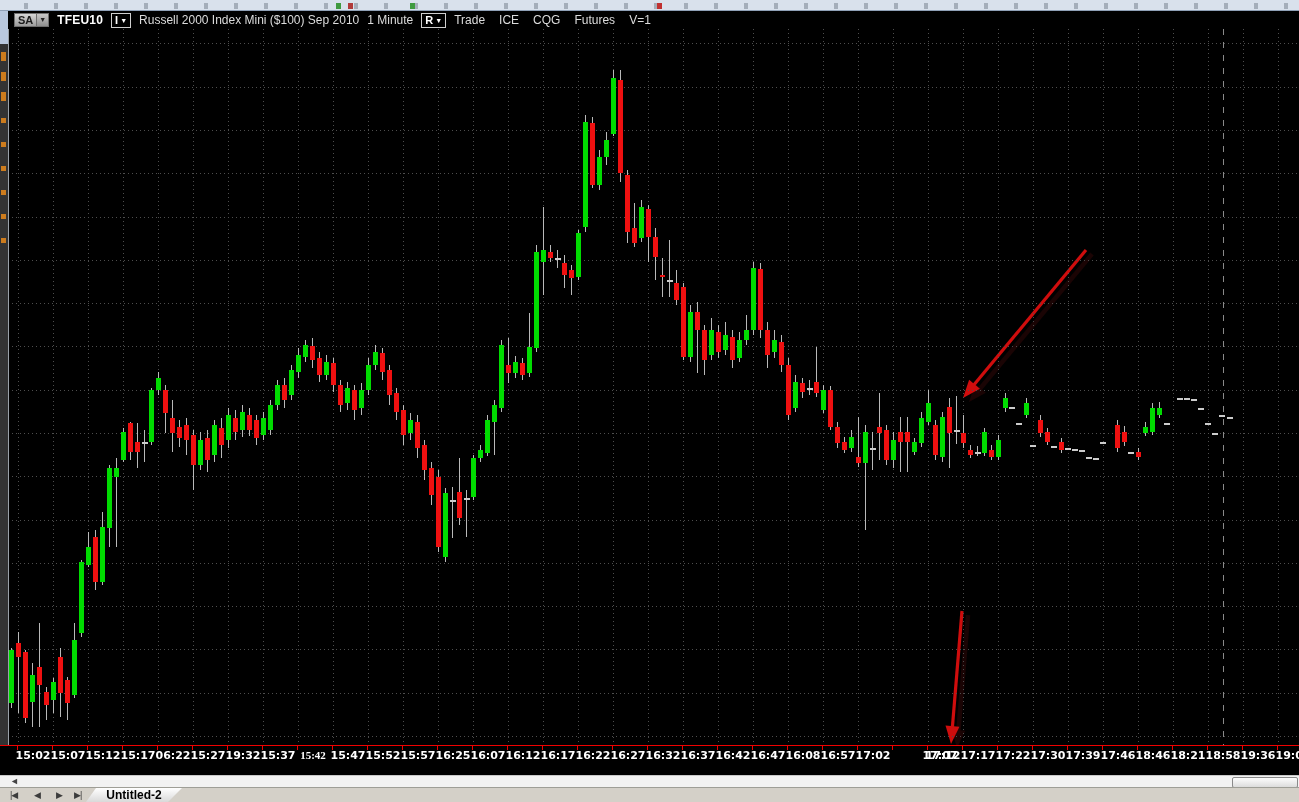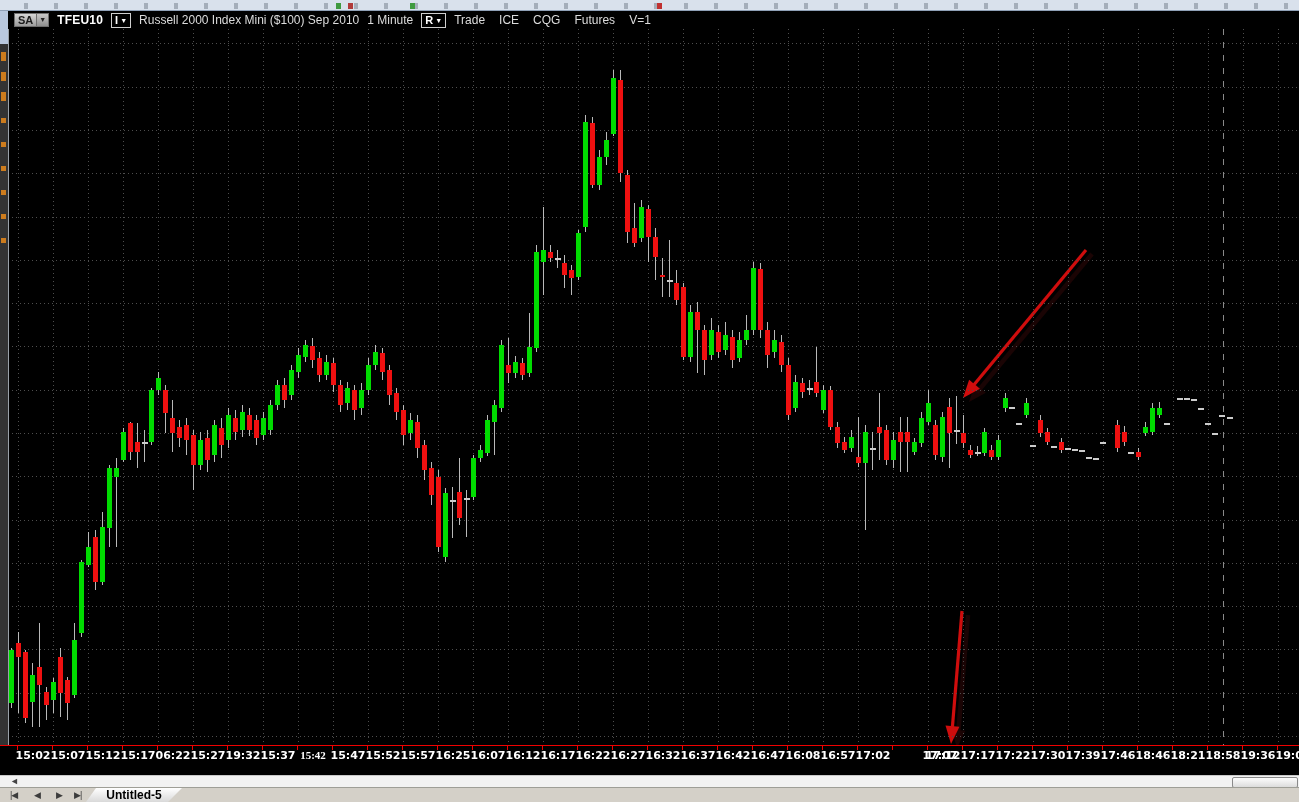--- a/index.html
+++ b/index.html
@@ -598,16 +598,16 @@
   <div id="hscroll">
     <span class="larr">◄</span>
     <span class="thumb"></span>
   </div>
 
   <div id="tabbar">
     <span class="nav" style="left:10px">|◀</span>
     <span class="nav" style="left:34px">◀</span>
     <span class="nav" style="left:56px">▶</span>
     <span class="nav" style="left:74px">▶|</span>
-    <span id="sheettab">Untitled-5</span>
+    <span id="sheettab">Untitled-2</span>
   </div>
 
 </div>
 
 </body></html>

